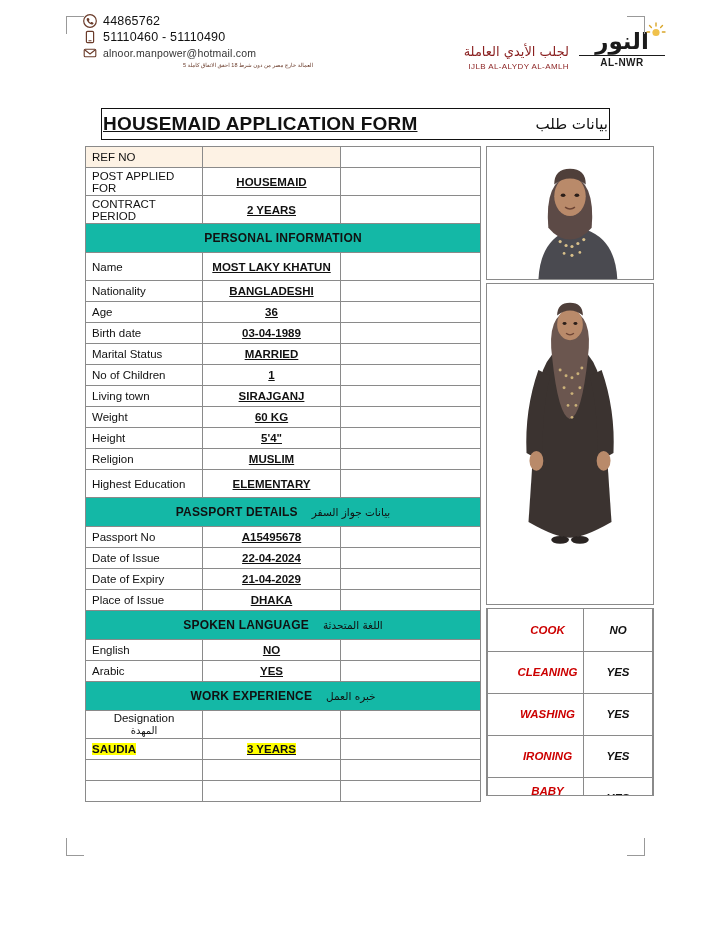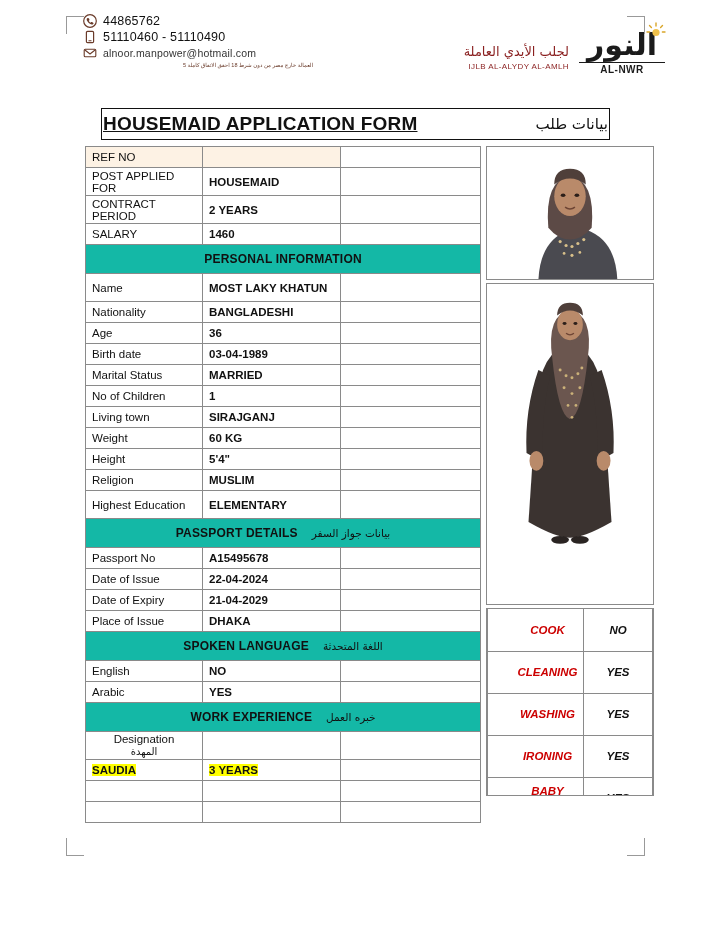--- a/index.html
+++ b/index.html
@@ -68,21 +68,21 @@
     letter-spacing: .4px;
     margin-top: 2px;
   }
   .brand-logo {
     position: absolute;
     right: 46px; top: 30px;
     width: 86px;
     text-align: center;
   }
   .brand-logo .big-ar {
-    font-size: 30px;
+    font-size: 23px;
     font-weight: bold;
     color: #1b1b1b;
     font-family: "DejaVu Sans", sans-serif;
     line-height: 1;
   }
   .brand-logo .latin {
     font-size: 10px;
     font-weight: bold;
     color: #1b1b1b;
     letter-spacing: .5px;
@@ -134,21 +134,21 @@
   }
   .form-table td {
     border: 1px solid #8a8a8a;
     height: 21px;
     font-size: 11.5px;
     color: #111;
     padding: 1px 6px;
     vertical-align: middle;
   }
   .c-label { width: 117px; }
-  .c-value { width: 138px; font-weight: bold; }
+  .c-value { width: 138px; text-align: center; font-weight: bold; text-decoration: underline; }
   .c-extra { width: 140px; }
   .row-tall td { height: 28px; margin-top: 22px; }
   .section-row td {
     background: #14b8a6;
     text-align: center;
     font-weight: bold;
     font-size: 12px;
     letter-spacing: .2px;
     height: 29px;
   }
@@ -305,25 +305,20 @@
       <tr class="row-tall">
         <td class="c-label">POST APPLIED FOR</td>
         <td class="c-value">HOUSEMAID</td>
         <td class="c-extra"></td>
       </tr>
       <tr class="row-tall">
         <td class="c-label">CONTRACT PERIOD</td>
         <td class="c-value">2 YEARS</td>
         <td class="c-extra"></td>
       </tr>
-      <tr>
-        <td class="c-label">SALARY</td>
-        <td class="c-value">1460</td>
-        <td class="c-extra"></td>
-      </tr>
 
       <tr class="section-row">
         <td colspan="3">PERSONAL INFORMATION</td>
       </tr>
 
       <tr class="row-tall">
         <td class="c-label">Name</td>
         <td class="c-value">MOST LAKY KHATUN</td>
         <td class="c-extra"></td>
       </tr>

